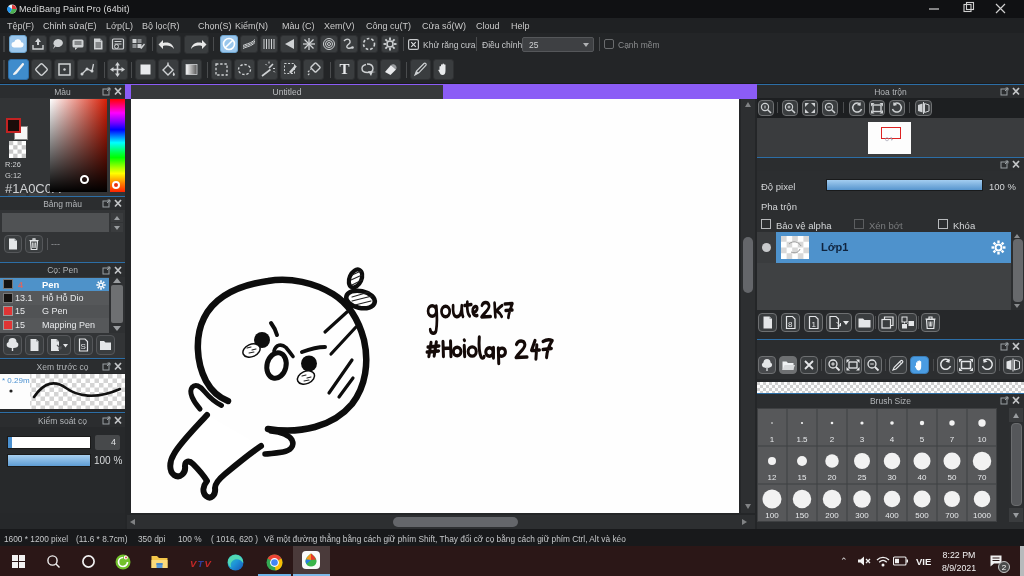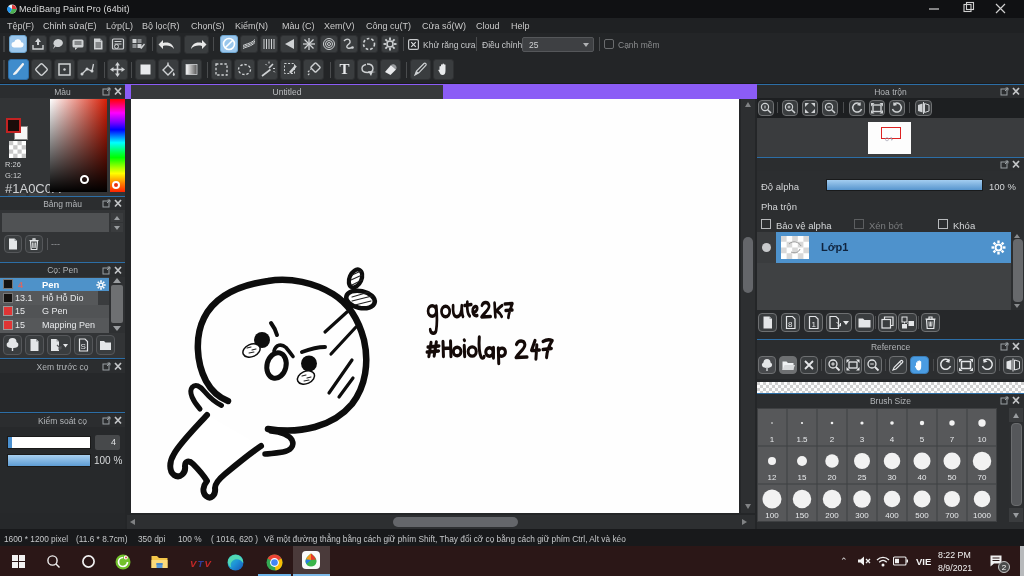--- a/index.html
+++ b/index.html
@@ -55,21 +55,21 @@
     <rect x="38.5" y="2.5" width="7" height="7" fill="none" stroke="#d0d0d0" stroke-width="1.1"></rect>
     <path d="M68 4 L77 13 M77 4 L68 13" stroke="#d0d0d0" stroke-width="1.2"></path>
   </svg>
 </div>
 
 <div id="menubar">
   <span style="left:7px">Tệp(F)</span>
   <span style="left:43px">Chỉnh sửa(E)</span>
   <span style="left:106px">Lớp(L)</span>
   <span style="left:142px">Bộ lọc(R)</span>
-  <span style="left:191px">Chọn(S)</span>
+  <span style="left:198px">Chọn(S)</span>
   <span style="left:235px">Kiểm(N)</span>
   <span style="left:282px">Màu (C)</span>
   <span style="left:324px">Xem(V)</span>
   <span style="left:366px">Công cụ(T)</span>
   <span style="left:422px">Cửa sổ(W)</span>
   <span style="left:476px">Cloud</span>
   <span style="left:511px">Help</span>
 </div>
 
 <div id="toolbar1">
@@ -447,21 +447,21 @@
               <line x1="0.3" y1="5" x2="2" y2="5"></line>
               <line x1="8" y1="5" x2="9.7" y2="5"></line>
               <line x1="1.7" y1="1.7" x2="2.9" y2="2.9"></line>
               <line x1="7.1" y1="7.1" x2="8.3" y2="8.3"></line>
               <line x1="8.3" y1="1.7" x2="7.1" y2="2.9"></line>
               <line x1="1.7" y1="8.3" x2="2.9" y2="7.1"></line>
             </g>
           </svg>
     </div>
 
-    <div class="abs" style="left:0;top:14px;width:98px;height:13.5px;background:#56585a">
+    <div class="abs" style="left:0;top:14px;width:109px;height:13.5px;background:#56585a">
       <div class="abs" style="left:2.5px;top:1.5px;width:10px;height:10px;background:#141210;border:1px solid #777"></div>
       <span class="abs" style="left:15px;top:1.5px;font-size:9px;color:#e8eaec">13.1</span>
       <span class="abs" style="left:42px;top:1.5px;font-size:9px;color:#e8eaec">Hỗ Hỗ Dio</span>
     </div>
 
     <div class="abs" style="left:0;top:27.5px;width:109px;height:13.5px;background:#515355">
       <div class="abs" style="left:2.5px;top:1.5px;width:10px;height:10px;background:#e03535;border:1px solid #999"></div>
       <span class="abs" style="left:15px;top:1.5px;font-size:9px;color:#e8eaec">15</span>
       <span class="abs" style="left:42px;top:1.5px;font-size:9px;color:#e8eaec">G Pen</span>
     </div>
@@ -504,20 +504,36 @@
   </div>
 
   <div class="bluetop" style="left:0;top:274px;width:125px"></div>
   <div class="phead" style="left:0;top:276px;width:125px;height:13px">
     <div class="ptitle">Xem trước cọ</div>
     <svg class="abs" style="right:2px;top:2px" width="21" height="9" viewBox="0 0 21 9">
           <rect x="1" y="2" width="6" height="6" fill="none" stroke="#9aa0a4"></rect>
           <path d="M5 4 L8 1 M8 1 L8 3.4 M8 1 L5.6 1" stroke="#9aa0a4"></path>
           <path d="M13 1 L19 7.5 M19 1 L13 7.5" stroke="#c4c6c8" stroke-width="1.7"></path>
         </svg>
+  </div>
+  <div class="abs" style="left:0;top:290px;width:125px;height:35px;background:#fff">
+    <svg class="abs" style="left:0;top:0" width="125" height="35" viewBox="0 0 125 35">
+      <defs>
+            <pattern id="chk" width="9" height="9" patternUnits="userSpaceOnUse">
+              <rect width="9" height="9" fill="#fff"></rect>
+              <rect width="4.5" height="4.5" fill="#d4d4d4"></rect>
+              <rect x="4.5" y="4.5" width="4.5" height="4.5" fill="#d4d4d4"></rect>
+            </pattern>
+          </defs>
+      <rect x="30" y="0" width="95" height="35" fill="url(#chk)"></rect>
+      <path d="M34 23 C44 8 55 6 66 14 C77 22 95 26 120 15" fill="none" stroke="#111" stroke-width="2.6" stroke-linecap="round"></path>
+      <rect x="0" y="0" width="30" height="35" fill="#fdfdfd"></rect>
+      <text x="2" y="9" font-size="8" fill="#4a90d0">* 0.29m</text>
+      <circle cx="11" cy="17" r="1.6" fill="#222"></circle>
+    </svg>
   </div>
 
   <div class="bluetop" style="left:0;top:328px;width:125px"></div>
   <div class="phead" style="left:0;top:330px;width:125px;height:13px">
     <div class="ptitle">Kiểm soát cọ</div>
     <svg class="abs" style="right:2px;top:2px" width="21" height="9" viewBox="0 0 21 9">
           <rect x="1" y="2" width="6" height="6" fill="none" stroke="#9aa0a4"></rect>
           <path d="M5 4 L8 1 M8 1 L8 3.4 M8 1 L5.6 1" stroke="#9aa0a4"></path>
           <path d="M13 1 L19 7.5 M19 1 L13 7.5" stroke="#c4c6c8" stroke-width="1.7"></path>
         </svg>
@@ -711,21 +727,21 @@
 
   <div class="bluetop" style="left:0;top:73px;width:267px"></div>
   <div class="phead" style="left:0;top:74px;width:267px;height:13px">
     <svg class="abs" style="right:3px;top:2px" width="21" height="9" viewBox="0 0 21 9">
           <rect x="1" y="2" width="6" height="6" fill="none" stroke="#9aa0a4"></rect>
           <path d="M5 4 L8 1 M8 1 L8 3.4 M8 1 L5.6 1" stroke="#9aa0a4"></path>
           <path d="M13 1 L19 7.5 M19 1 L13 7.5" stroke="#c4c6c8" stroke-width="1.7"></path>
         </svg>
   </div>
   <div class="abs" style="left:0;top:87px;width:267px;height:61px;background:#2c2e30">
-    <span class="abs" style="left:4px;top:10px;font-size:9.5px;color:#d4d6d8">Độ alpha</span>
+    <span class="abs" style="left:4px;top:10px;font-size:9.5px;color:#d4d6d8">Độ pixel</span>
     <div class="abs" style="left:69px;top:8px;width:157px;height:12px;background:linear-gradient(to bottom,#a3cdf0,#5795ce);border:1px solid #191a1b"></div>
     <span class="abs" style="left:232px;top:10px;font-size:9.5px;color:#d4d6d8">100 %</span>
     <span class="abs" style="left:4px;top:30px;font-size:9.5px;color:#d4d6d8">Pha trộn</span>
     <div class="ck" style="left:4px;top:48px;width:10px;height:10px"></div>
     <span class="abs" style="left:19px;top:49px;font-size:9.5px;color:#d4d6d8">Bảo vệ alpha</span>
     <div class="ck" style="left:97px;top:48px;width:10px;height:10px;border-color:#5c5e60"></div>
     <span class="abs" style="left:112px;top:49px;font-size:9.5px;color:#7a7c7e">Xén bớt</span>
     <div class="ck" style="left:181px;top:48px;width:10px;height:10px"></div>
     <span class="abs" style="left:196px;top:49px;font-size:9.5px;color:#d4d6d8">Khóa</span>
   </div>
@@ -810,21 +826,20 @@
     <div class="tsep" style="left:161px;top:6px;height:13px"></div>
     <div class="tbtn" style="left:164px;top:3px;width:19px;height:19px"><svg width="17" height="17" viewBox="0 0 17 17">
             <path d="M4.5 5.5 L12.5 5.5 L11.8 14.5 L5.2 14.5 Z" fill="none" stroke="#e4e6e8" stroke-width="1.2"></path>
             <path d="M3.5 5 L13.5 5 M7 4.5 L7 3 L10 3 L10 4.5" stroke="#e4e6e8" stroke-width="1.2" fill="none"></path>
             <path d="M7 7.5 L7.3 12.5 M8.5 7.5 L8.5 12.5 M10 7.5 L9.7 12.5" stroke="#e4e6e8" stroke-width="0.9"></path>
           </svg></div>
   </div>
 
   <div class="bluetop" style="left:0;top:255px;width:267px"></div>
   <div class="phead" style="left:0;top:256px;width:267px;height:13px">
-    <div class="ptitle">Reference</div>
     <svg class="abs" style="right:3px;top:2px" width="21" height="9" viewBox="0 0 21 9">
           <rect x="1" y="2" width="6" height="6" fill="none" stroke="#9aa0a4"></rect>
           <path d="M5 4 L8 1 M8 1 L8 3.4 M8 1 L5.6 1" stroke="#9aa0a4"></path>
           <path d="M13 1 L19 7.5 M19 1 L13 7.5" stroke="#c4c6c8" stroke-width="1.7"></path>
         </svg>
   </div>
   <div class="abs" style="left:0;top:269px;width:267px;height:26px;background:#2c2e30">
     <div class="tbtn" style="left:1px;top:3px;width:18px;height:18px;background:#47494c"><svg width="16" height="16" viewBox="0 0 16 16">
             <path d="M8 2 a3.5 3.5 0 0 1 3.5 3.5 a2.6 2.6 0 0 1 -0.8 5 L5.3 10.5 a2.6 2.6 0 0 1 -0.8 -5 A3.5 3.5 0 0 1 8 2 Z" fill="#e4e6e8"></path>
             <path d="M8 8 L8 14 M8 8 L6 10.5 M8 8 L10 10.5" stroke="#e4e6e8" stroke-width="1.3" fill="none"></path>
@@ -1082,21 +1097,21 @@
         <path d="M3.2 7.2 C5.5 5 8.5 5 10.8 7.2" stroke-width="1.3"></path>
       </g>
       <circle cx="7" cy="10" r="1.5" fill="#f0f0f0"></circle>
     </svg>
   <svg class="abs" style="left:893px;top:10px" width="15" height="10" viewBox="0 0 15 10">
       <rect x="0.5" y="1" width="12.5" height="8" rx="1" fill="none" stroke="#f0f0f0" stroke-width="1.1"></rect>
       <rect x="13.5" y="3.5" width="1.5" height="3" fill="#f0f0f0"></rect>
       <rect x="2" y="2.8" width="4" height="4.4" fill="#f0f0f0"></rect>
     </svg>
   <span class="abs" style="left:916px;top:9.5px;font-size:9.5px;color:#f2f2f2;font-weight:bold">VIE</span>
-  <div class="abs" style="left:938px;top:3px;width:42px;font-size:8.8px;color:#f2f2f2;line-height:12.5px">8:22 PM<br>8/9/2021</div>
+  <div class="abs" style="left:938px;top:3px;width:42px;text-align:center;font-size:8.8px;color:#f2f2f2;line-height:12.5px">8:22 PM<br>8/9/2021</div>
   <svg class="abs" style="left:989px;top:8px" width="14" height="14" viewBox="0 0 14 14">
       <path d="M1.5 1.5 L12.5 1.5 L12.5 9.5 L5 9.5 L1.5 12.5 Z" fill="#f0f0f0"></path>
       <g stroke="#2b1717">
         <line x1="3.5" y1="4" x2="10.5" y2="4"></line>
         <line x1="3.5" y1="6.5" x2="10.5" y2="6.5"></line>
       </g>
     </svg>
   <div class="abs" style="left:998px;top:15px;width:12px;height:12px;border-radius:50%;background:#4a4a4a;border:1px solid #c8c8c8;text-align:center;font-size:8px;color:#fff;line-height:11px">2</div>
   <div class="abs" style="left:1020px;top:0;width:4px;height:30px;background:#b8babc"></div>
 </div>

